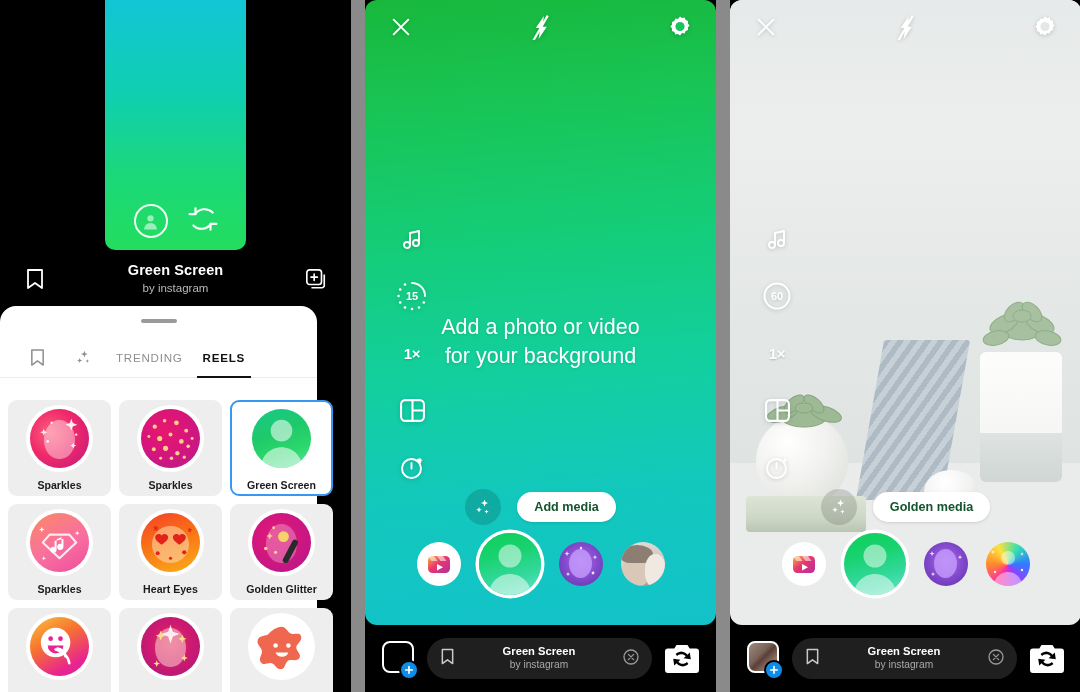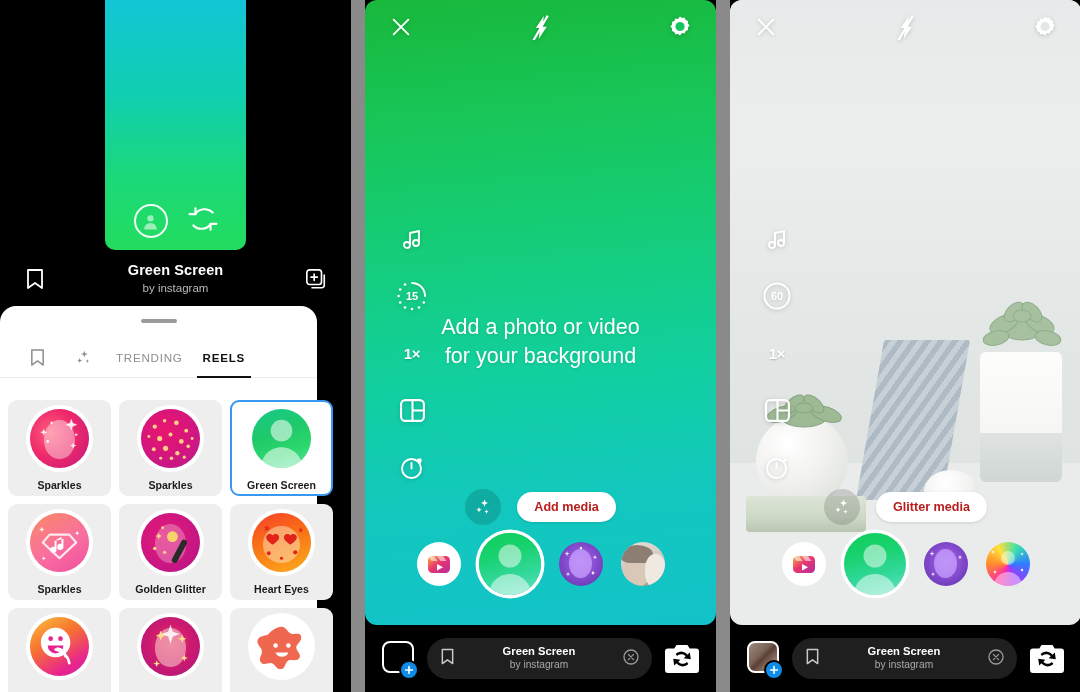--- a/index.html
+++ b/index.html
@@ -125,21 +125,21 @@
 
   .cam-center-text {
     position:absolute; left:0; right:0; top:313px; text-align:center;
     color:#fff; font-size:21.5px; line-height:1.33; font-weight:500;
     text-shadow:0 1px 3px rgba(0,0,0,.13);
   }
 
   .cam-mediarow { position:absolute; left:0; right:0; top:489px; display:flex; align-items:center; justify-content:center; gap:16px; }
   .magic-btn { width:36px;height:36px;border-radius:50%;background:rgba(0,0,0,.14);
                display:flex;align-items:center;justify-content:center; }
-  .pill { background:#fff; border-radius:17px; padding:8px 17px; font-size:12.6px; font-weight:bold; color:#b91c1c; box-shadow:0 1px 3px rgba(0,0,0,.12); }
+  .pill { background:#fff; border-radius:17px; padding:8px 17px; font-size:12.6px; font-weight:bold; color:#14532d; box-shadow:0 1px 3px rgba(0,0,0,.12); }
 
   .cam-carousel { position:absolute; left:0; right:0; top:533px; display:flex; align-items:center; justify-content:center; gap:18px; }
   .car-item { width:44px;height:44px;border-radius:50%; overflow:hidden; position:relative; flex:0 0 auto; }
   .car-item.big { width:62px; height:62px; box-shadow:0 0 0 3.5px #fff; }
   .car-reels { background:#fff; display:flex;align-items:center;justify-content:center; }
   .car-green { background: linear-gradient(165deg,#0fcf5c 0%, #18d26f 35%, #35d9a0 70%, #6ee2c4 100%); }
   .car-purple{ background: radial-gradient(circle at 50% 45%, #a46fe0 0%, #8a4fd2 42%, #5b2fa8 100%); }
   .car-face  { background: linear-gradient(160deg,#e7e2dd 0%, #cfc6bd 55%, #9b8f84 100%); }
   .car-rainbow{ background: conic-gradient(from 210deg,#ff2fa0,#ff8a2b,#ffe03a,#37e0b0,#2f7bff,#9b3bff,#ff2fa0); }
 
@@ -291,50 +291,50 @@
               <path d="M27 27v10.5a3.2 3.2 0 1 1-2-3v-6l9-2.2v8.2a3.2 3.2 0 1 1-2-3v-7.2z"></path>
               <path d="M12 14l.8 2 2 .8-2 .8-.8 2-.8-2-2-.8 2-.8z"></path>
               <path d="M48 18l.7 1.8 1.8.7-1.8.7-.7 1.8-.7-1.8-1.8-.7 1.8-.7z"></path>
               <path d="M14 44l.6 1.5 1.5.6-1.5.6-.6 1.5-.6-1.5-1.5-.6 1.5-.6z"></path>
             </svg>
           </div>
           <div class="p1-cell-label">Sparkles</div>
         </div>
 
         <div class="p1-cell">
+          <div class="p1-thumb t-heart">
+            <div style="position:absolute;left:18%;top:22%;width:64%;height:62%;border-radius:50%;background:rgba(255,220,180,.55)"></div>
+            <svg viewBox="0 0 60 60" style="position:absolute;inset:0" fill="#e2231a">
+              <path d="M21 23c2.4-3 6.6-1.4 6.6 1.6 0 3-4 5.6-6.6 7.8-2.6-2.2-6.6-4.8-6.6-7.8 0-3 4.2-4.6 6.6-1.6z"></path>
+              <path d="M39 23c2.4-3 6.6-1.4 6.6 1.6 0 3-4 5.6-6.6 7.8-2.6-2.2-6.6-4.8-6.6-7.8 0-3 4.2-4.6 6.6-1.6z"></path>
+              <path d="M12 14l1.6 1.8-1 2.2 2.3-.7 1.8 1.5-.1-2.4 2-1.3-2.3-.7-.7-2.3-1.3 2z" opacity=".85"></path>
+              <path d="M47 16l1.3 1.5-.8 1.8 1.9-.6 1.5 1.2-.1-2 1.6-1-1.9-.6-.6-1.9-1 1.6z" opacity=".85"></path>
+              <circle cx="17" cy="41" r="2"></circle>
+                <circle cx="44" cy="40" r="2.2"></circle>
+                <circle cx="30" cy="46" r="1.6"></circle>
+            </svg>
+          </div>
+          <div class="p1-cell-label">Heart Eyes</div>
+        </div>
+
+        <div class="p1-cell">
           <div class="p1-thumb t-golden">
             <div class="face-oval" style="background:rgba(255,255,255,.28)"></div>
             <svg viewBox="0 0 60 60" style="position:absolute;inset:0">
               <rect x="36" y="26" width="6" height="26" rx="3" transform="rotate(28 39 39)" fill="#2a2a2a"></rect>
               <circle cx="32" cy="24" r="5.5" fill="#f6d26a"></circle>
               <g fill="#ffd08a">
                 <path d="M18 20l1 2.4 2.4 1-2.4 1L18 27l-1-2.6-2.4-1 2.4-1z"></path>
                 <circle cx="14" cy="36" r="1.8"></circle>
                   <circle cx="24" cy="40" r="1.6"></circle>
                   <circle cx="22" cy="15" r="1.4"></circle>
               </g>
             </svg>
           </div>
           <div class="p1-cell-label">Golden Glitter</div>
-        </div>
-
-        <div class="p1-cell">
-          <div class="p1-thumb t-heart">
-            <div style="position:absolute;left:18%;top:22%;width:64%;height:62%;border-radius:50%;background:rgba(255,220,180,.55)"></div>
-            <svg viewBox="0 0 60 60" style="position:absolute;inset:0" fill="#e2231a">
-              <path d="M21 23c2.4-3 6.6-1.4 6.6 1.6 0 3-4 5.6-6.6 7.8-2.6-2.2-6.6-4.8-6.6-7.8 0-3 4.2-4.6 6.6-1.6z"></path>
-              <path d="M39 23c2.4-3 6.6-1.4 6.6 1.6 0 3-4 5.6-6.6 7.8-2.6-2.2-6.6-4.8-6.6-7.8 0-3 4.2-4.6 6.6-1.6z"></path>
-              <path d="M12 14l1.6 1.8-1 2.2 2.3-.7 1.8 1.5-.1-2.4 2-1.3-2.3-.7-.7-2.3-1.3 2z" opacity=".85"></path>
-              <path d="M47 16l1.3 1.5-.8 1.8 1.9-.6 1.5 1.2-.1-2 1.6-1-1.9-.6-.6-1.9-1 1.6z" opacity=".85"></path>
-              <circle cx="17" cy="41" r="2"></circle>
-                <circle cx="44" cy="40" r="2.2"></circle>
-                <circle cx="30" cy="46" r="1.6"></circle>
-            </svg>
-          </div>
-          <div class="p1-cell-label">Heart Eyes</div>
         </div>
 
         <div class="p1-cell">
           <div class="p1-thumb t-emoji">
             <svg viewBox="0 0 60 60" style="position:absolute;inset:0" fill="#fff">
               <circle cx="26" cy="26" r="15"></circle>
             </svg>
             <svg viewBox="0 0 60 60" style="position:absolute;inset:0" fill="#e8248f">
               <circle cx="21" cy="22" r="2.4"></circle>
                 <circle cx="31" cy="22" r="2.4"></circle>
@@ -643,21 +643,21 @@
       </div>
 
       <div class="cam-mediarow">
         <div class="magic-btn">
           <svg width="20" height="20" viewBox="0 0 20 20" fill="#fff">
             <path d="M11.5 2.5l1 2.6 2.6 1-2.6 1-1 2.6-1-2.6-2.6-1 2.6-1z"></path>
             <path d="M6 10l.8 2 2 .8-2 .8-.8 2-.8-2-2-.8 2-.8z"></path>
             <path d="M13.5 12.5l.6 1.5 1.5.6-1.5.6-.6 1.5-.6-1.5-1.5-.6 1.5-.6z"></path>
             </svg>
         </div>
-        <div class="pill">Glitter media</div>
+        <div class="pill">Golden media</div>
       </div>
 
       <div class="cam-carousel">
         <div class="car-item car-reels">
           <svg width="26" height="26" viewBox="0 0 26 26">
             <defs>
                 <linearGradient id="ig2" x1="0" y1="0" x2="1" y2="1">
               <stop offset="0%" stop-color="#f9b23c"></stop>
                   <stop offset="45%" stop-color="#e8376d"></stop>
                   <stop offset="100%" stop-color="#b32fa0"></stop>

